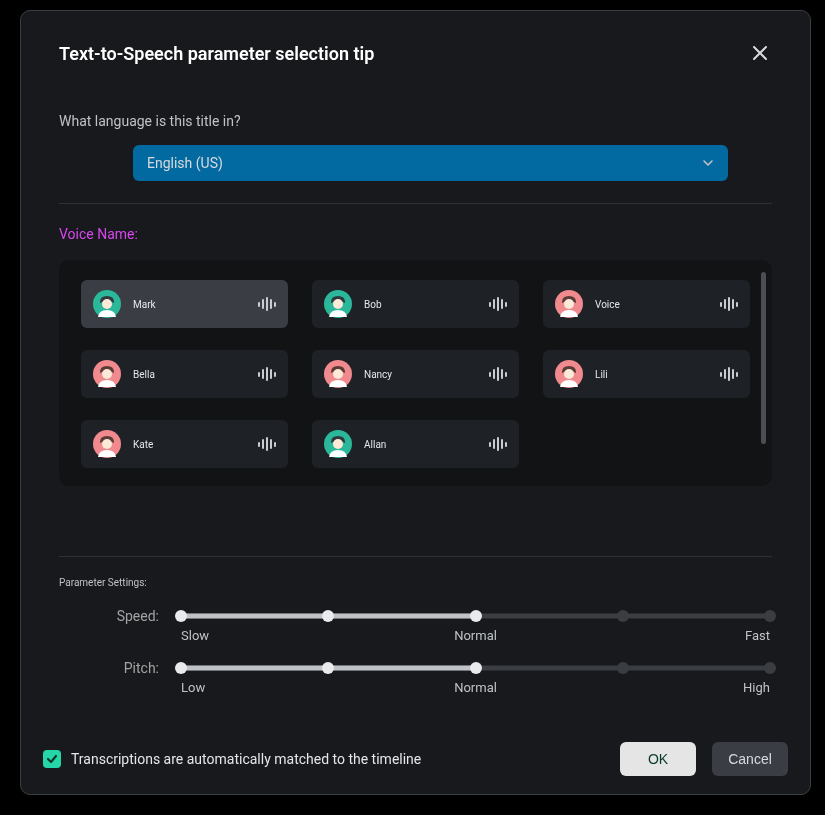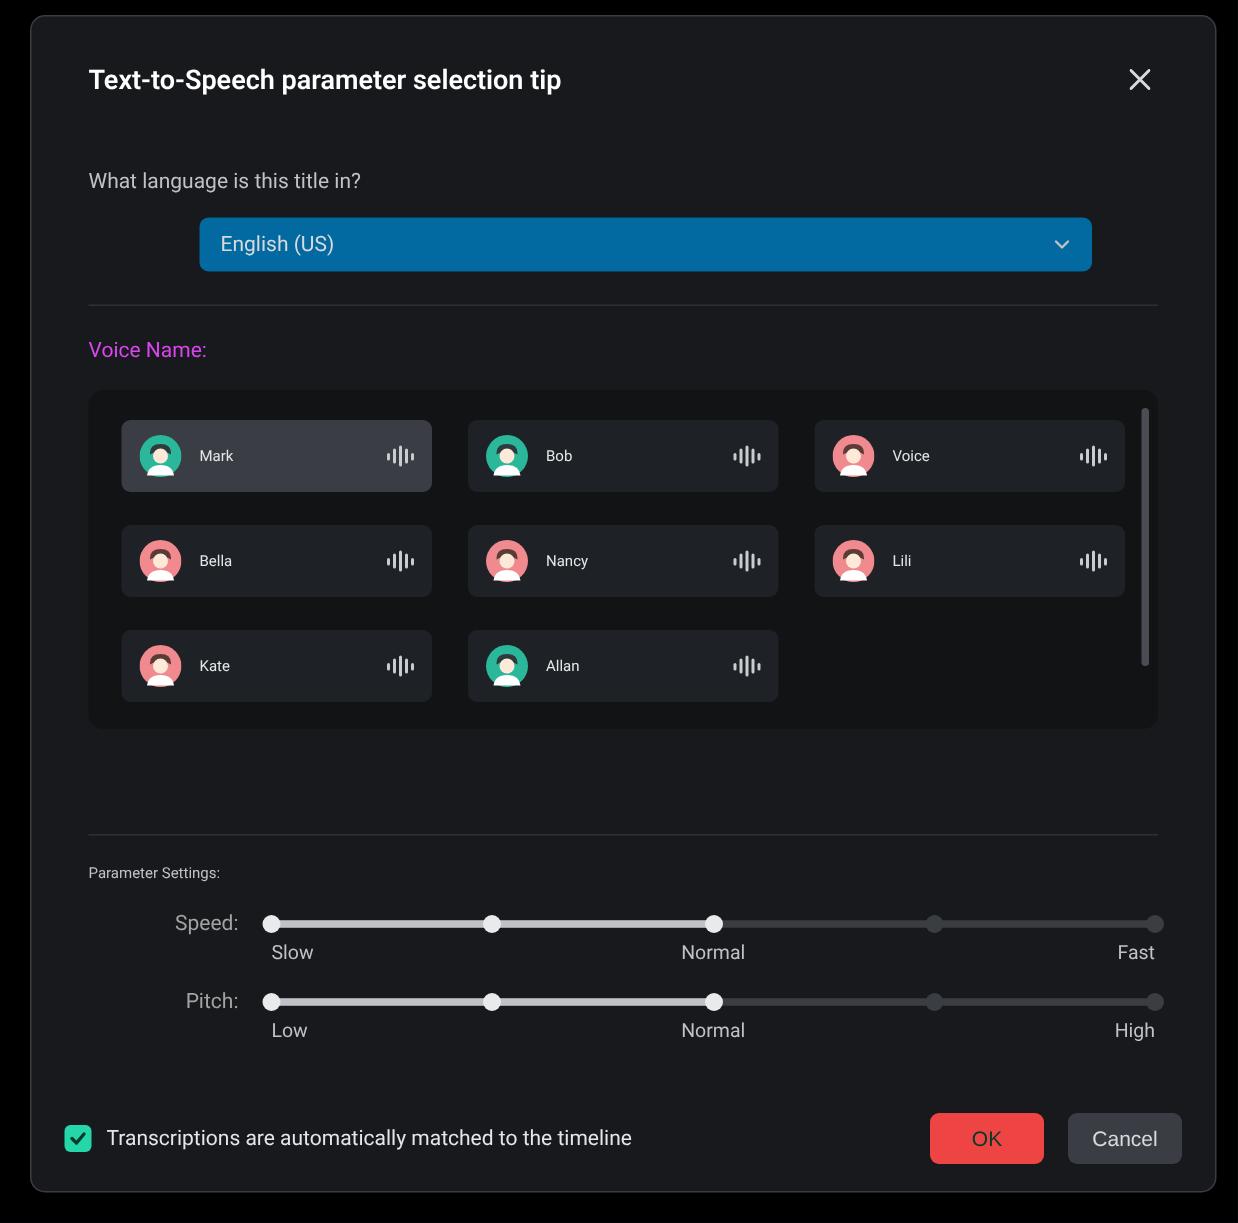--- a/index.html
+++ b/index.html
@@ -64,21 +64,21 @@
   .track-fill { position:absolute; left:0; top:50%; transform:translateY(-50%); height:5px; background:#bfc2c6; border-radius:3px; width:50%; }
   .thumb { position:absolute; top:50%; width:12px; height:12px; background:#e8eaec; border-radius:50%; transform:translate(-50%,-50%); }
   .ticks { position:absolute; left:122px; right:2px; top:20px; display:flex; justify-content:space-between; font-size:13px; color:#bfc2c6; }
   .ticks .mid { position:absolute; left:50%; transform:translateX(-50%); }
   .footer { position:absolute; left:22px; right:22px; bottom:18px; display:flex; align-items:center; justify-content:space-between; }
   .chk-row { display:flex; align-items:center; gap:10px; font-size:14px; color:#e4e6e9; }
   .chk { width:18px; height:18px; border-radius:4px; background:#25d7a8; display:flex; align-items:center; justify-content:center; }
   .chk svg { width:12px; height:12px; }
   .btns { display:flex; gap:16px; }
   .btn { min-width:76px; height:34px; border-radius:6px; font-size:14px; display:flex; align-items:center; justify-content:center; cursor:pointer; border:none; }
-  .btn-ok { background:#ef4444; color:#083a2b; font-weight:500; }
+  .btn-ok { background:#e5e5e5; color:#083a2b; font-weight:500; }
   .btn-cancel { background:#3a3e44; color:#d8dadd; }
 </style>
 </head>
 <body>
 
 <div class="dialog">
   <div class="dlg-header">
     <div class="dlg-title">Text-to-Speech parameter selection tip</div>
     <div class="close-btn">
       <svg viewBox="0 0 14 14">

